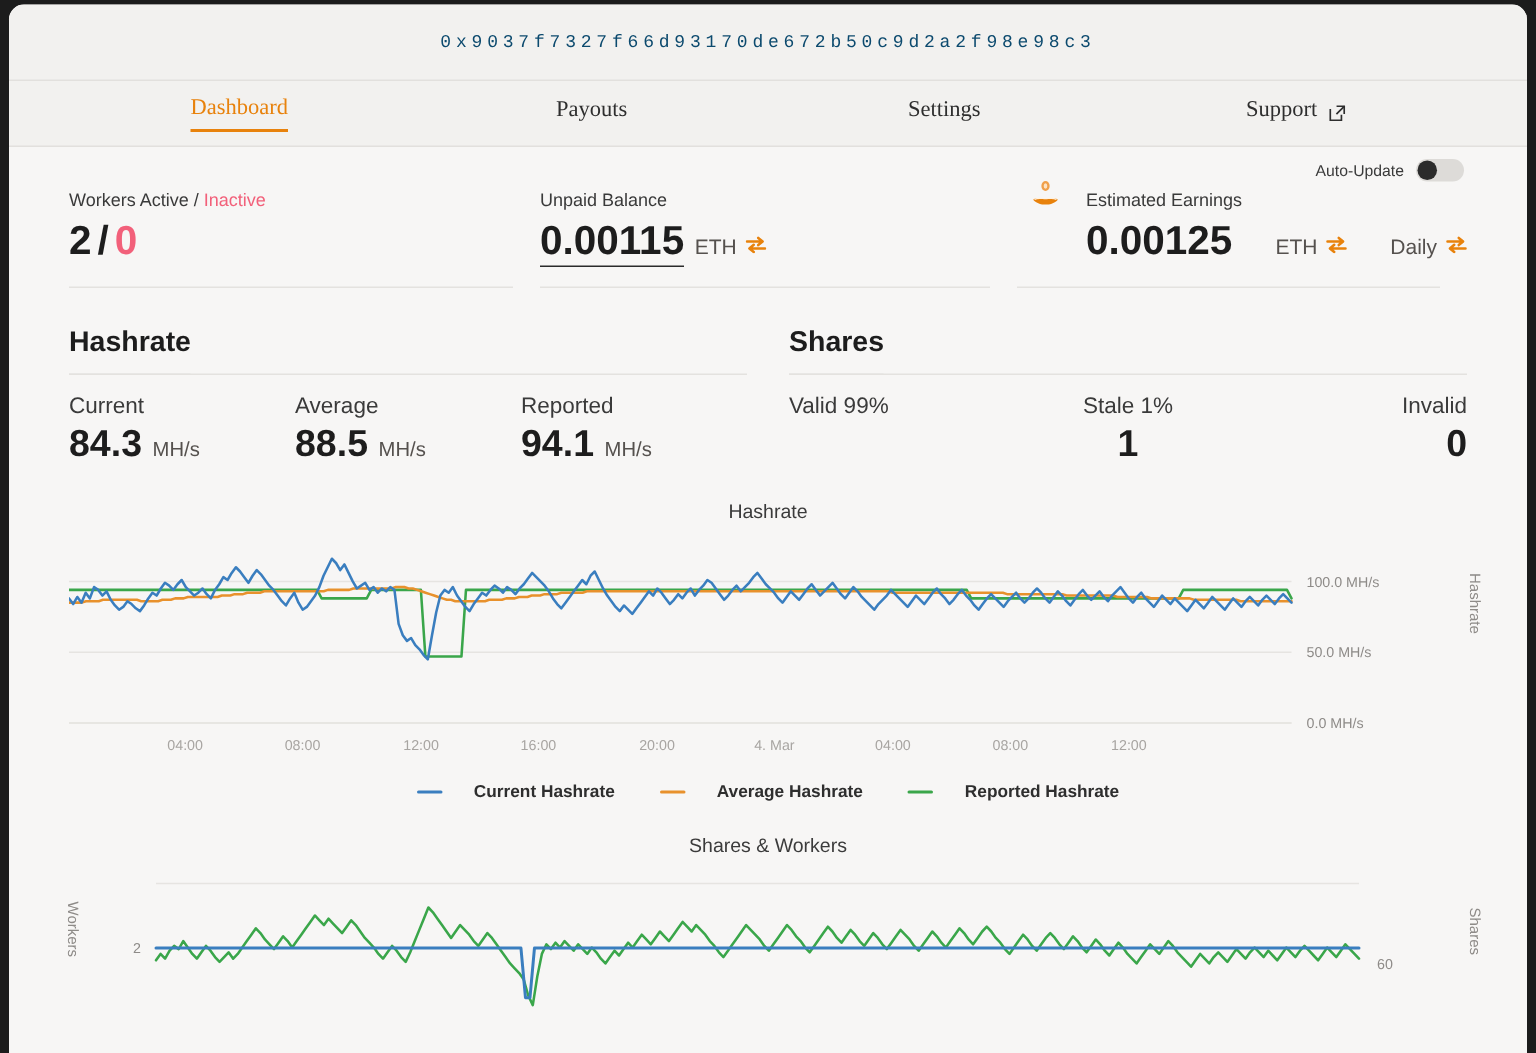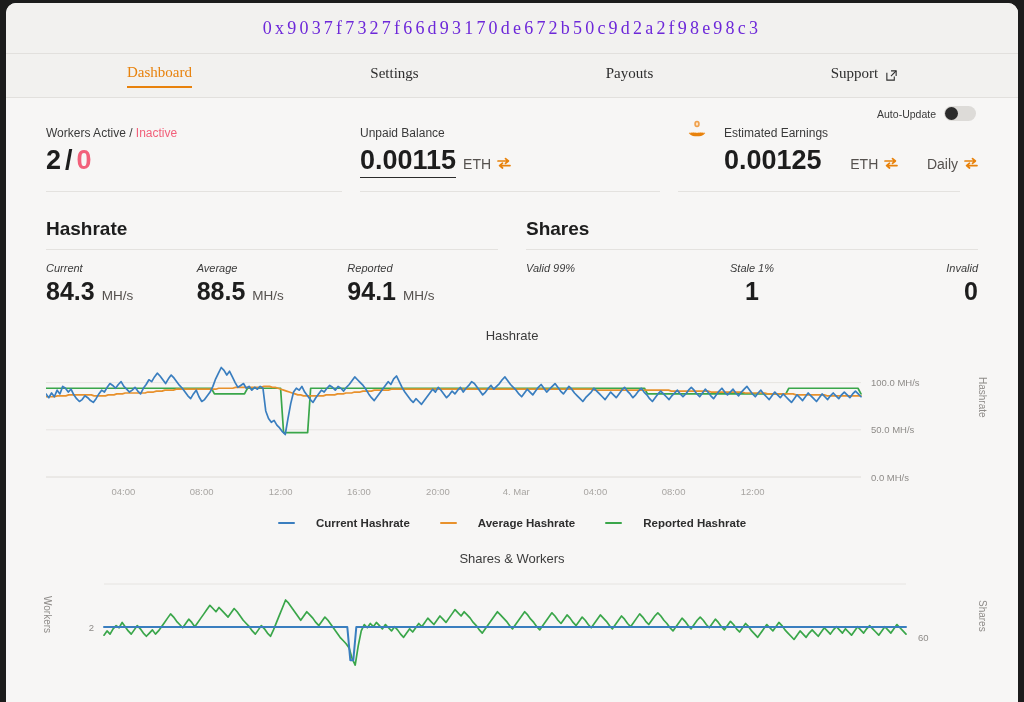--- a/index.html
+++ b/index.html
@@ -23,24 +23,24 @@
     overflow: hidden;
   }
 
   
   .addr-wrap {
     height: 50px;
     display: flex; align-items: center; justify-content: center;
     background: #f2f1ef;
   }
   .addr {
-    font-family: Liberation Serif, serif;
-    font-size: 18px;
+    font-family: Liberation Mono, monospace;
+    font-size: 12px;
     letter-spacing: 3.2px;
-    color: #6d28d9;
+    color: #0c4a6e;
     white-space: nowrap;
   }
   .nav {
     height: 45px;
     background: #f2f1ef;
     border-top: 1px solid #e2e0dd;
     border-bottom: 1px solid #e2e0dd;
     display: flex;
     align-items: stretch;
     padding: 0 36px;
@@ -117,21 +117,21 @@
   .section h2 {
     font-size: 19px; font-weight: bold; color: #1d1d1d;
     padding-bottom: 9px;
     border-bottom: 1px solid #e4e2df;
     display: inline-block;
   }
   .section .hr { border-bottom: 1px solid #e4e2df; margin-top: -1px; }
   .metrics { display: flex; margin-top: 12px; }
   .metric { flex: 1; }
   .metric.right { text-align: right; }
-  .metric .m-label { font-size: 11px; color: #3a3a3a; margin-bottom: 3px; font-style: italic; }
+  .metric .m-label { font-size: 15px; color: #3a3a3a; margin-bottom: 3px; }
   .metric .m-val {
     font-size: 25px; font-weight: bold; color: #1d1d1d;
     display: flex; align-items: baseline;
   }
   .metric.right .m-val { justify-content: flex-end; }
   .metric .m-unit { font-size: 13.5px; font-weight: normal; color: #55514e; margin-left: 7px; }
 
   
   .chart-block { margin-top: 22px; }
   .chart-title {
@@ -163,24 +163,24 @@
 
     <div class="addr-wrap">
       <div class="addr">0x9037f7327f66d93170de672b50c9d2a2f98e98c3</div>
     </div>
 
     <div class="nav">
       <div class="nav-item active">
         <span class="lbl">Dashboard</span>
       </div>
       <div class="nav-item">
+        <span class="lbl">Payouts</span>
+      </div>
+      <div class="nav-item">
         <span class="lbl">Settings</span>
-      </div>
-      <div class="nav-item">
-        <span class="lbl">Payouts</span>
       </div>
       <div class="nav-item">
         <span class="lbl">Support</span>
         <span class="ext-icon">
           <svg width="13" height="13" viewBox="0 0 14 14">
             <path d="M2,4 L2,12 L10,12 L10,8" fill="none" stroke="#2e2e2e" stroke-width="1.2"></path>
             <path d="M6.5,2 L12,2 L12,7.5" fill="none" stroke="#2e2e2e" stroke-width="1.2"></path>
             <path d="M12,2 L6.4,7.6" fill="none" stroke="#2e2e2e" stroke-width="1.2"></path>
           </svg>
         </span>

